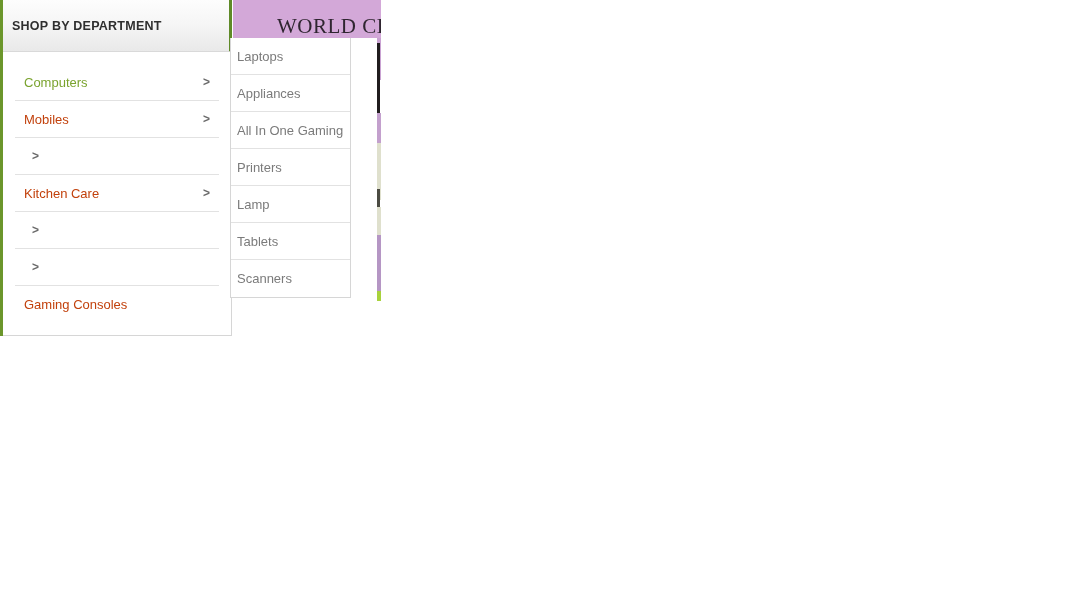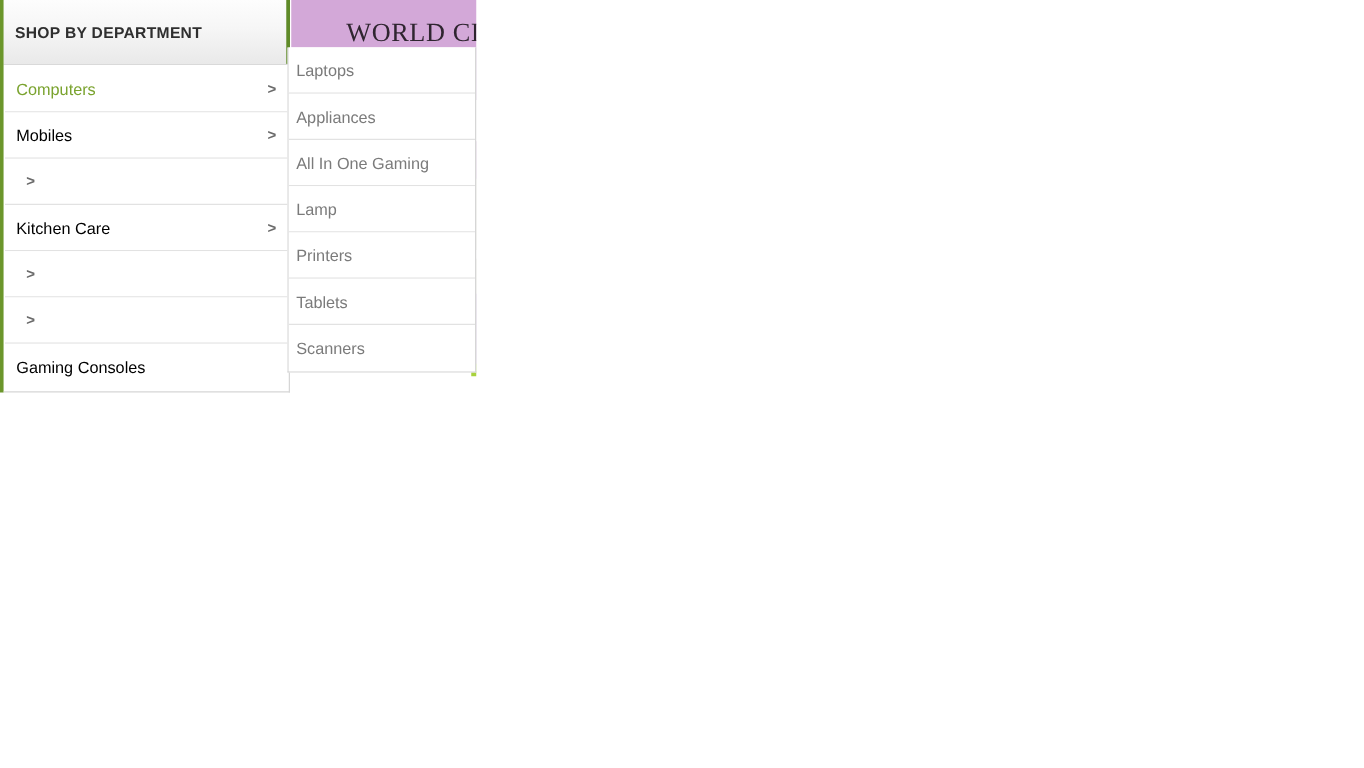--- a/index.html
+++ b/index.html
@@ -104,40 +104,40 @@
     align-items: center;
     padding-left: 9px;
     padding-right: 9px;
     border-bottom: 1px solid #e2e2e2;
     background: #ffffff;
     cursor: pointer;
   }
   .dept-item:last-child { border-bottom: none; justify-content: center; }
   .dept-label {
     font-size: 13px;
-    color: #000000;
+    color: #c2410c;
     flex: 1 1 auto;
     white-space: nowrap;
   }
   .dept-item.active .dept-label { color: #7aa32e; }
   .dept-arrow {
     font-size: 12px;
     color: #6b6b6b;
     font-weight: bold;
     line-height: 1;
     margin-left: 8px;
     font-family: "Liberation Sans", sans-serif;
   }
 
   
   #submenu-panel {
     position: absolute;
     left: 230px;
     top: 38px;
-    width: 151px;
+    width: 121px;
     box-sizing: border-box;
     background: #ffffff;
     border: 1px solid #d6d6d6;
     border-top: none;
     z-index: 20;
   }
   .sub-item {
     height: 37px;
     box-sizing: border-box;
     display: flex;
@@ -173,21 +173,21 @@
   <div class="bg-sliver" id="sliver-green"></div>
 
 </div>
 
 <nav id="department-menu">
 
   <div id="department-header">
     <span class="hdr-title">SHOP BY DEPARTMENT</span>
   </div>
 
-  <ul id="department-list" style="list-style:none;margin:0;padding:1px;">
+  <ul id="department-list" style="list-style:none;margin:0;padding:12px;">
       <li class="dept-item active">
         <span class="dept-label">Computers</span>
         <span class="dept-arrow">&gt;</span>
       </li>
       <li class="dept-item">
         <span class="dept-label">Mobiles</span>
         <span class="dept-arrow">&gt;</span>
       </li>
       <li class="dept-item">
         <span class="dept-arrow">&gt;</span>
@@ -213,24 +213,24 @@
     <div class="sub-item">
       <span class="sub-label">Laptops</span>
     </div>
     <div class="sub-item">
       <span class="sub-label">Appliances</span>
     </div>
     <div class="sub-item">
       <span class="sub-label">All In One Gaming</span>
     </div>
     <div class="sub-item">
+      <span class="sub-label">Printers</span>
+    </div>
+    <div class="sub-item">
       <span class="sub-label">Lamp</span>
     </div>
     <div class="sub-item">
-      <span class="sub-label">Printers</span>
-    </div>
-    <div class="sub-item">
       <span class="sub-label">Tablets</span>
     </div>
     <div class="sub-item">
       <span class="sub-label">Scanners</span>
     </div>
   </div>
 
 </body></html>

